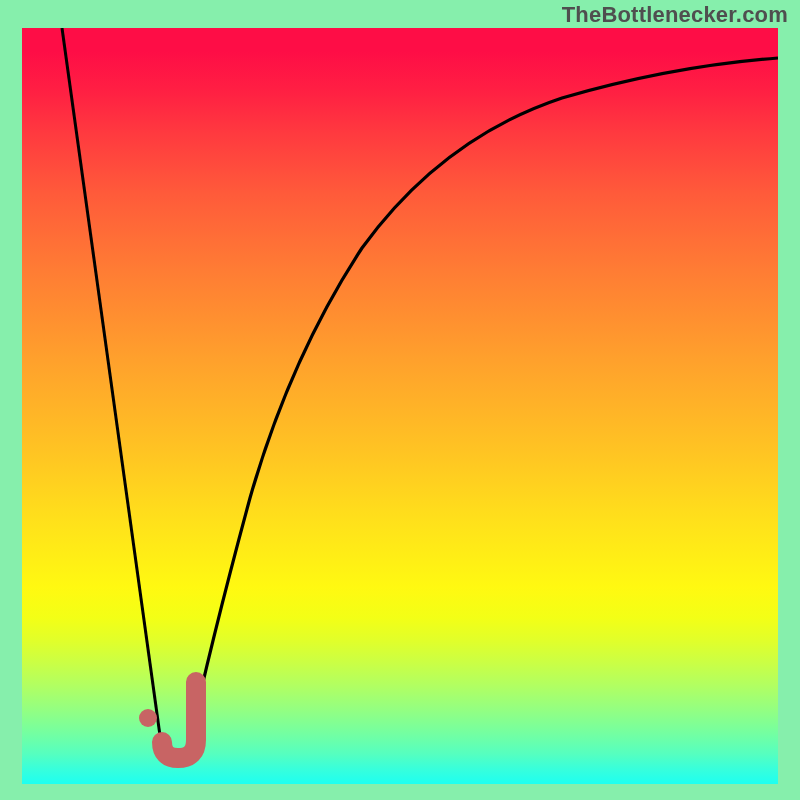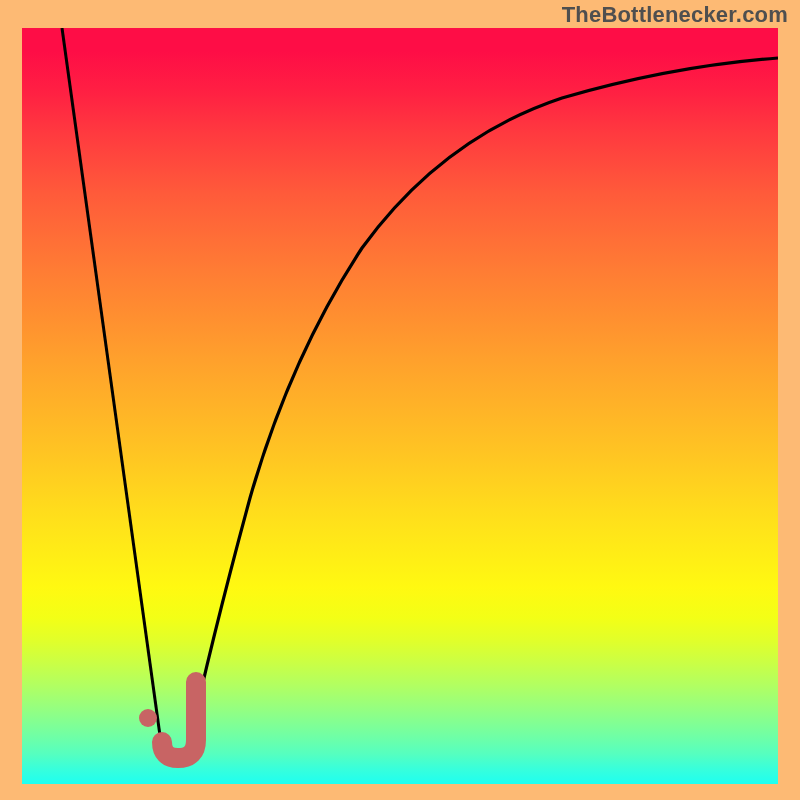--- a/index.html
+++ b/index.html
@@ -7,21 +7,21 @@
     padding: 0;
     width: 800px;
     height: 800px;
     background: #000;
     overflow: hidden;
   }
   .frame {
     position: relative;
     width: 800px;
     height: 800px;
-    background: #fdba74;
+    background: #86efac;
   }
   .watermark {
     position: absolute;
     top: 2px;
     right: 12px;
     font-family: Arial, Helvetica, sans-serif;
     font-size: 22px;
     font-weight: 600;
     color: #4f4f4f;
     letter-spacing: 0.2px;

